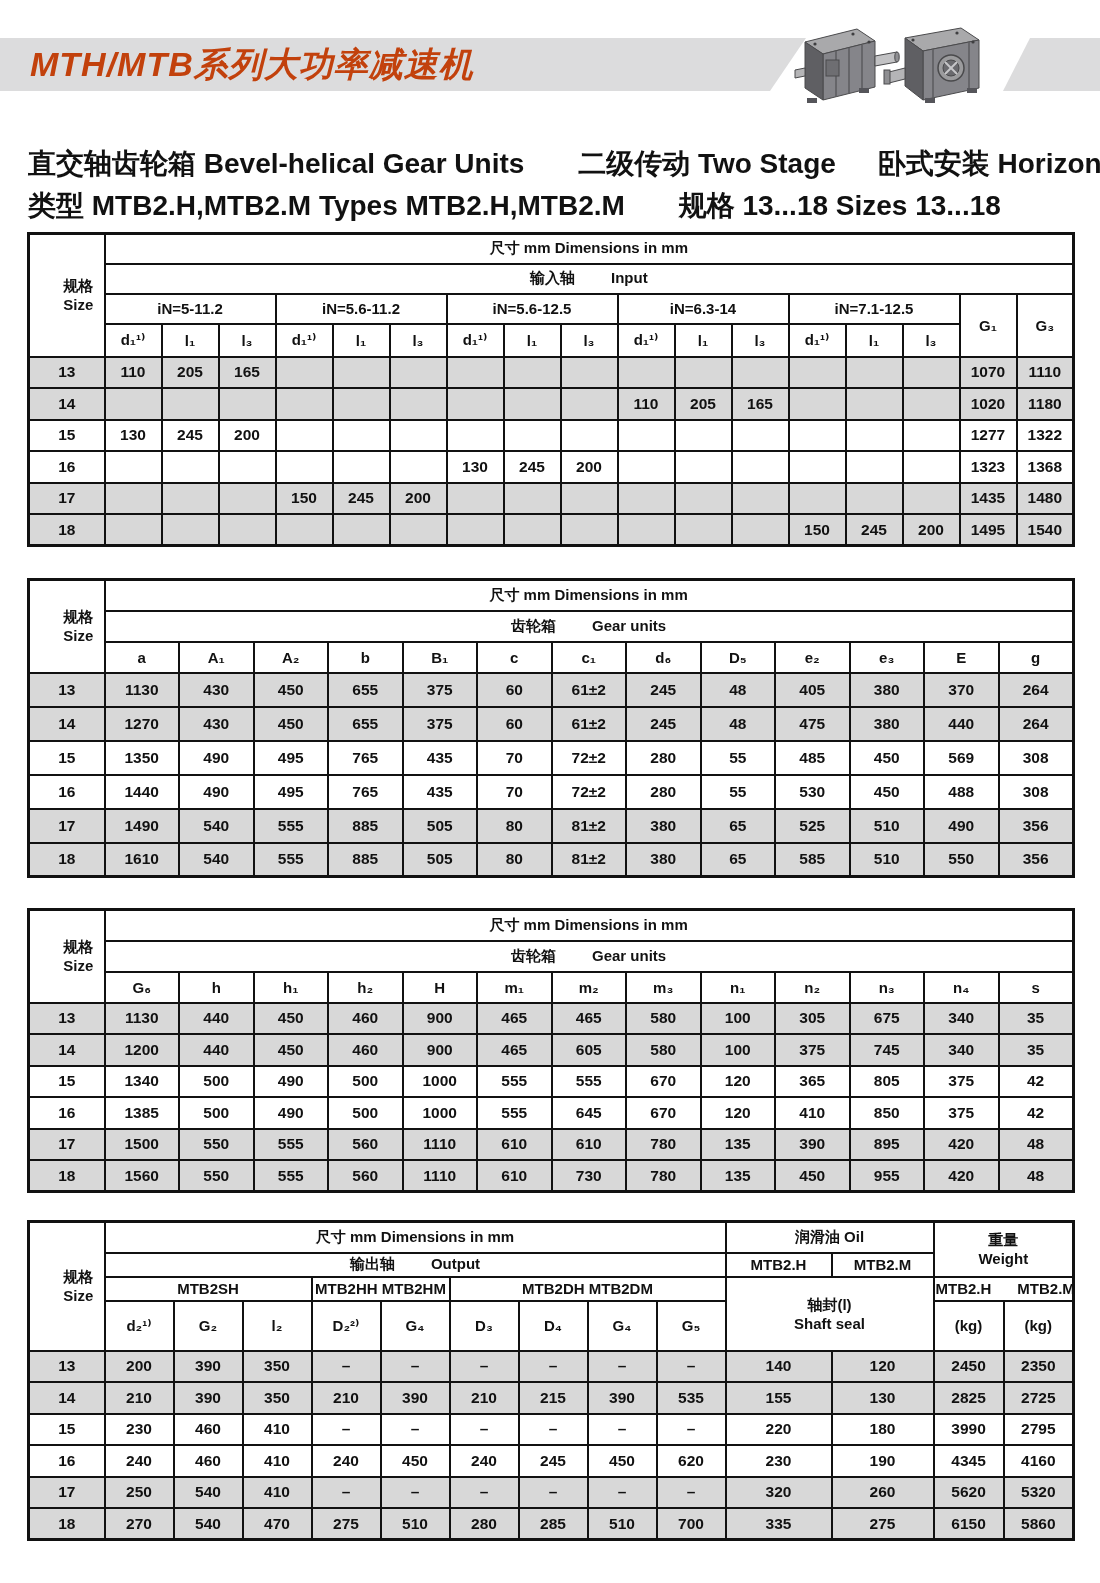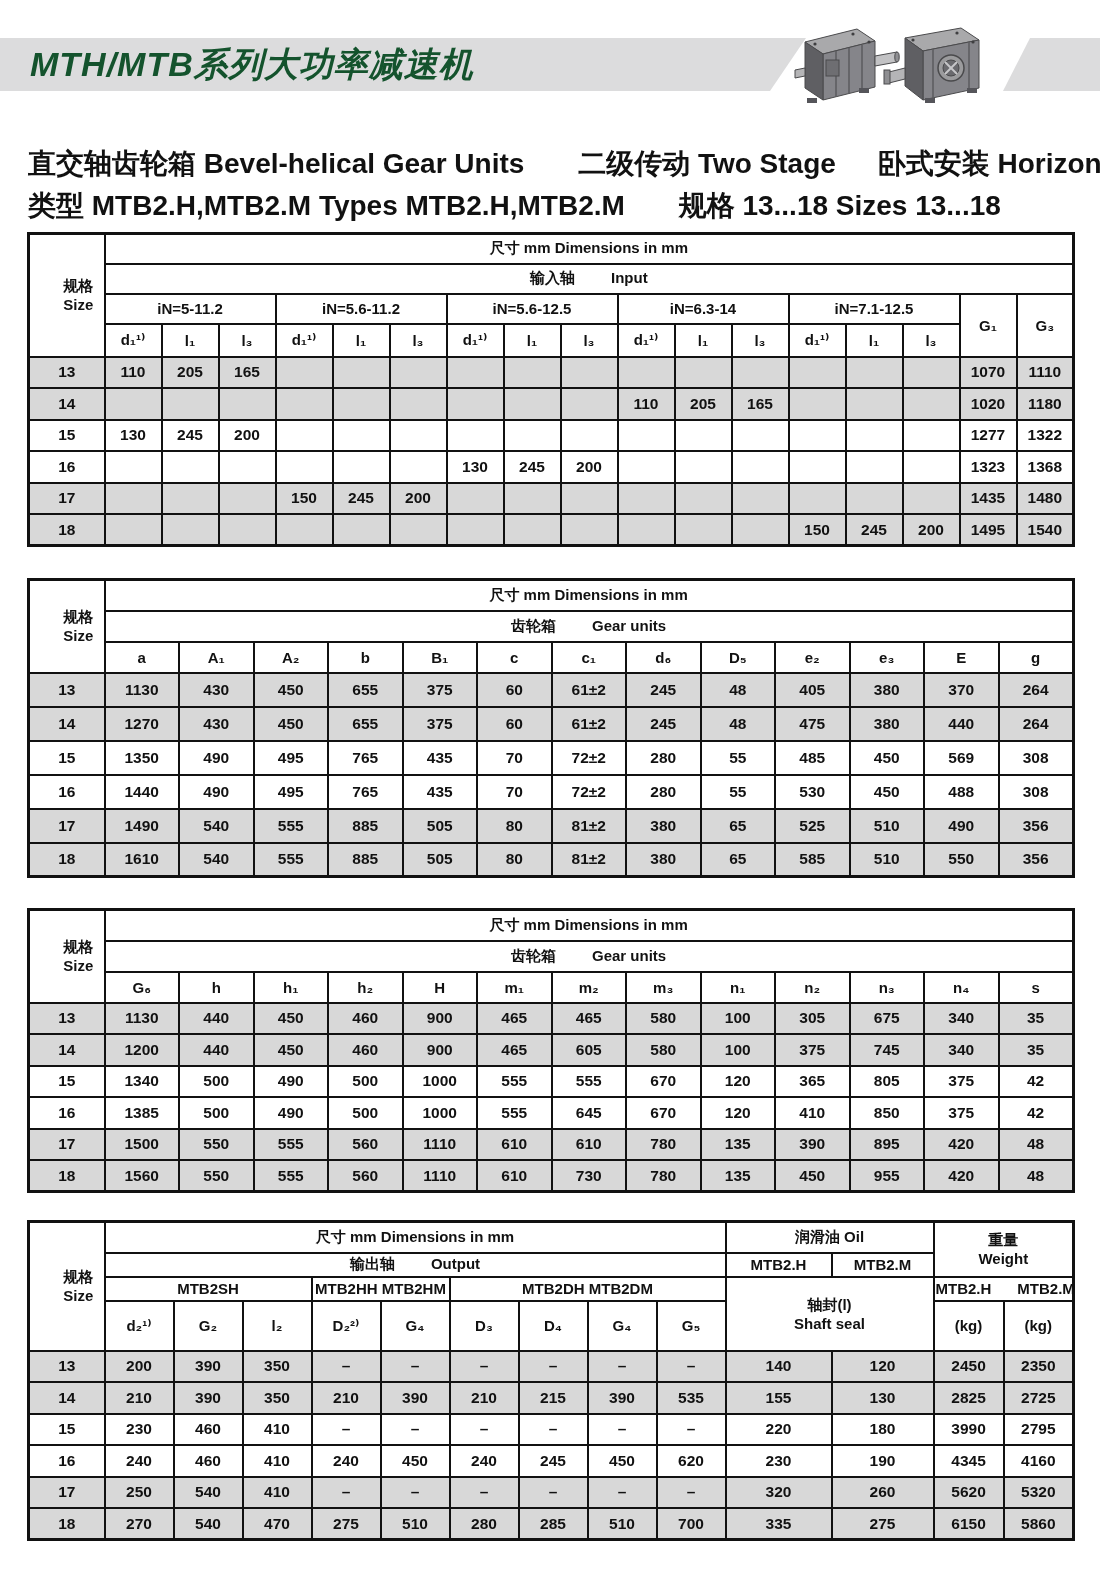--- a/index.html
+++ b/index.html
@@ -12,21 +12,21 @@
   .page { position:absolute; inset:0; width:1100px; height:1583px; background:#fff; overflow:hidden; }
 
   
   .band-left {
     position:absolute; top:38px; left:0; width:806px; height:53px;
     background:#dcdcdd;
     clip-path:polygon(0 0, 100% 0, calc(100% - 36px) 100%, 0 100%);
   }
   .page-title {
     font-size:34px; font-weight:bold; font-style:italic;
-    line-height:53px; padding-left:30px; letter-spacing:1px; color:#14532d;
+    line-height:53px; padding-left:30px; letter-spacing:1px; color:#c2410c;
     white-space:nowrap;
   }
   .band-right {
     position:absolute; top:38px; left:1003px; width:97px; height:53px;
     background:#dcdcdd;
     clip-path:polygon(27px 0, 100% 0, 100% 100%, 0 100%);
   }
   .gear-art { position:absolute; top:8px; left:793px; width:208px; height:106px; }
 
   

